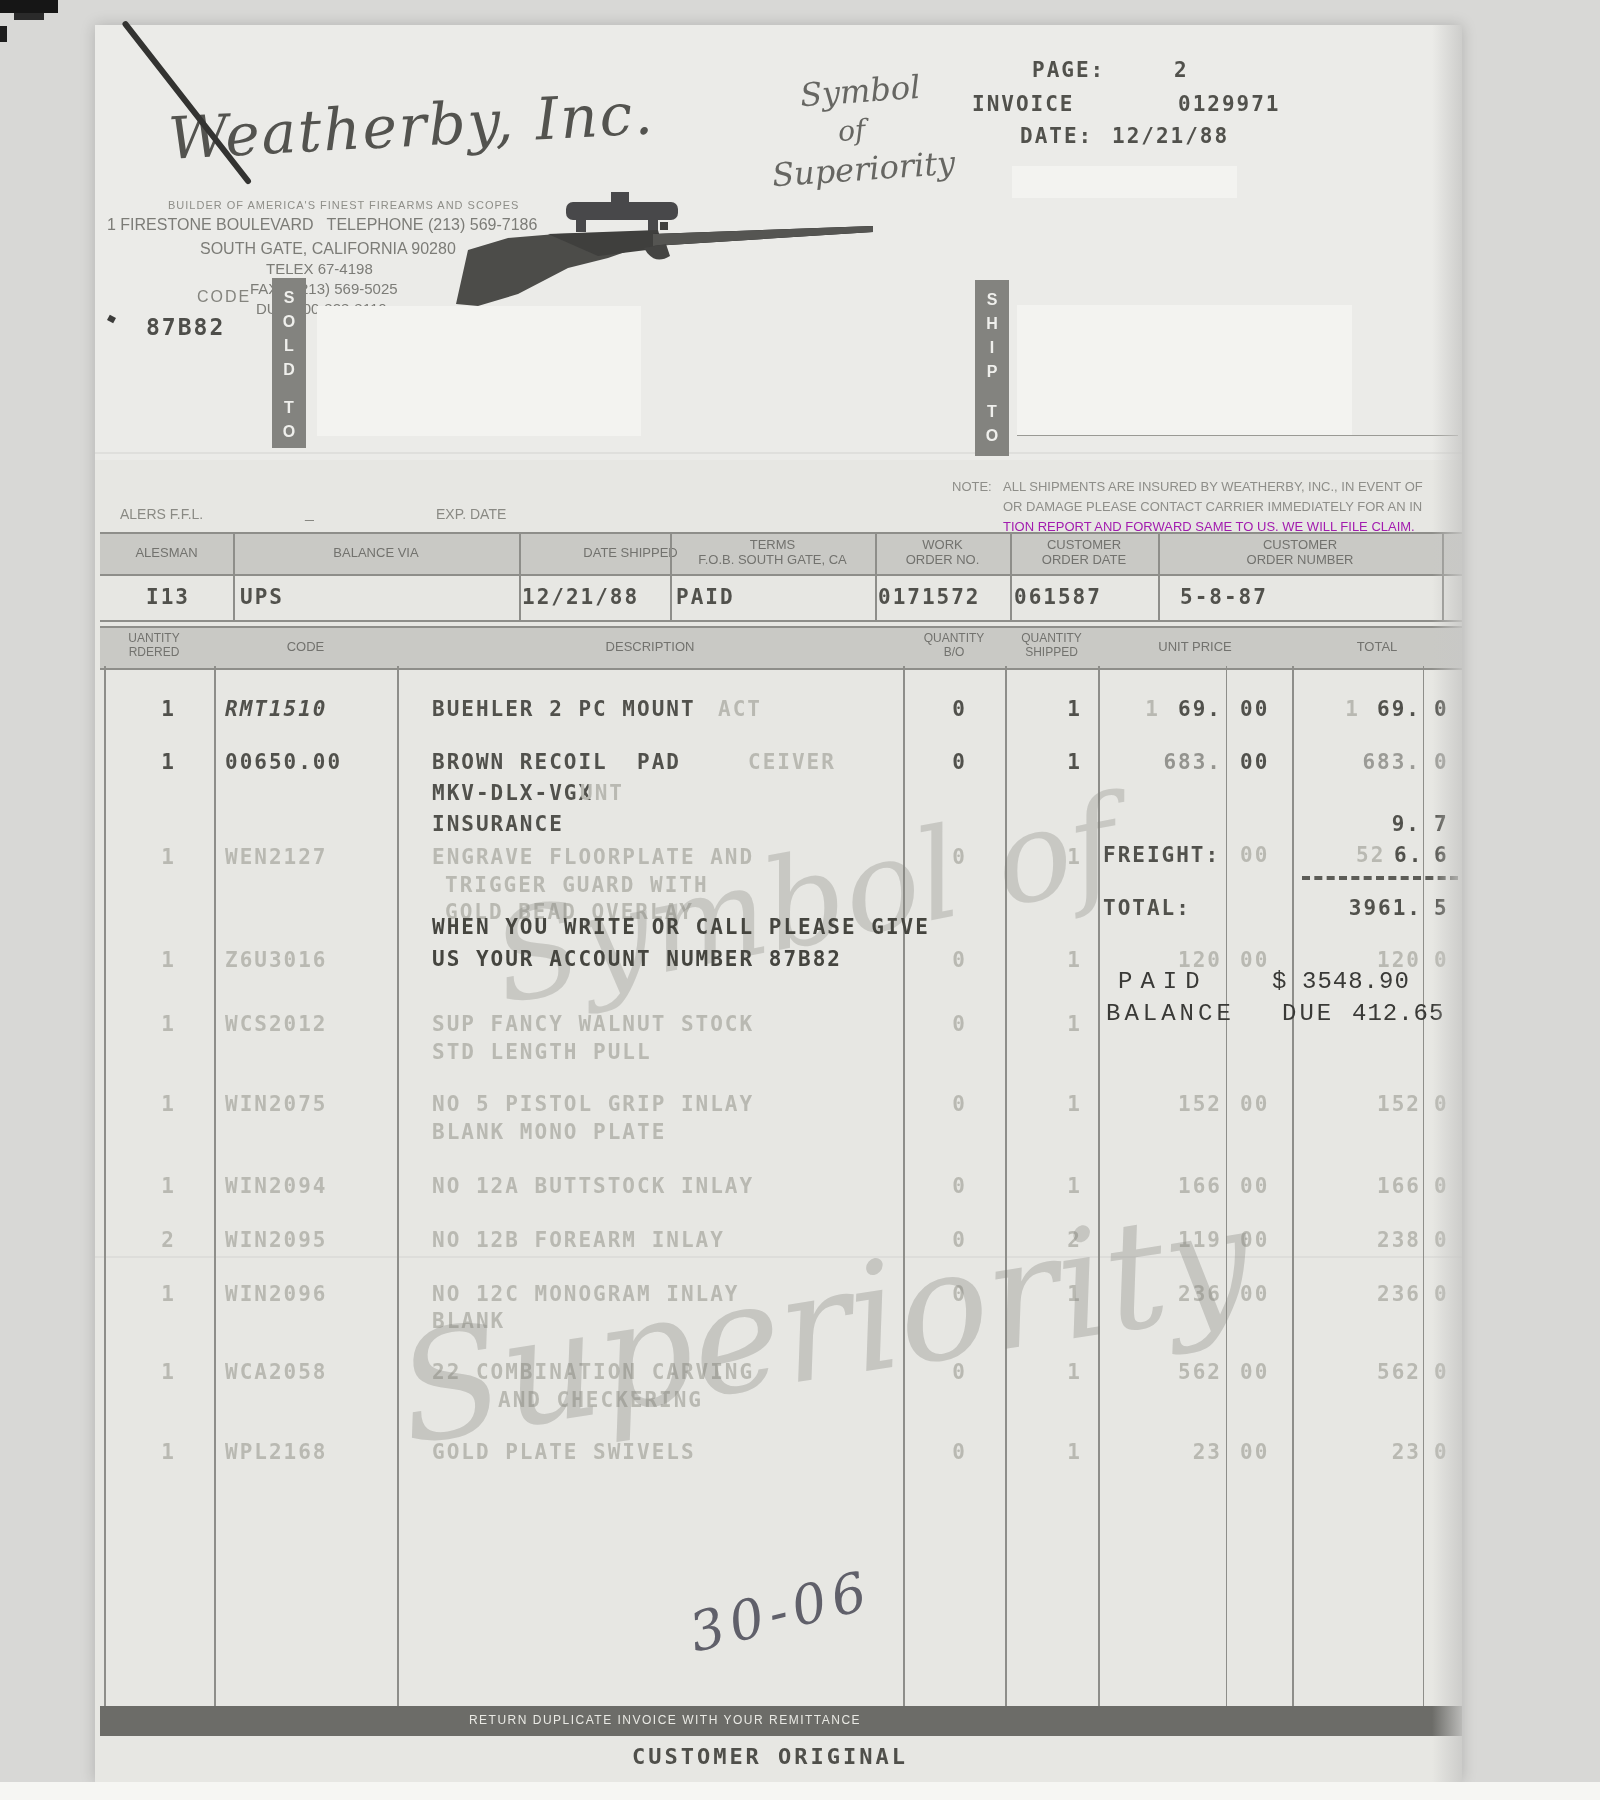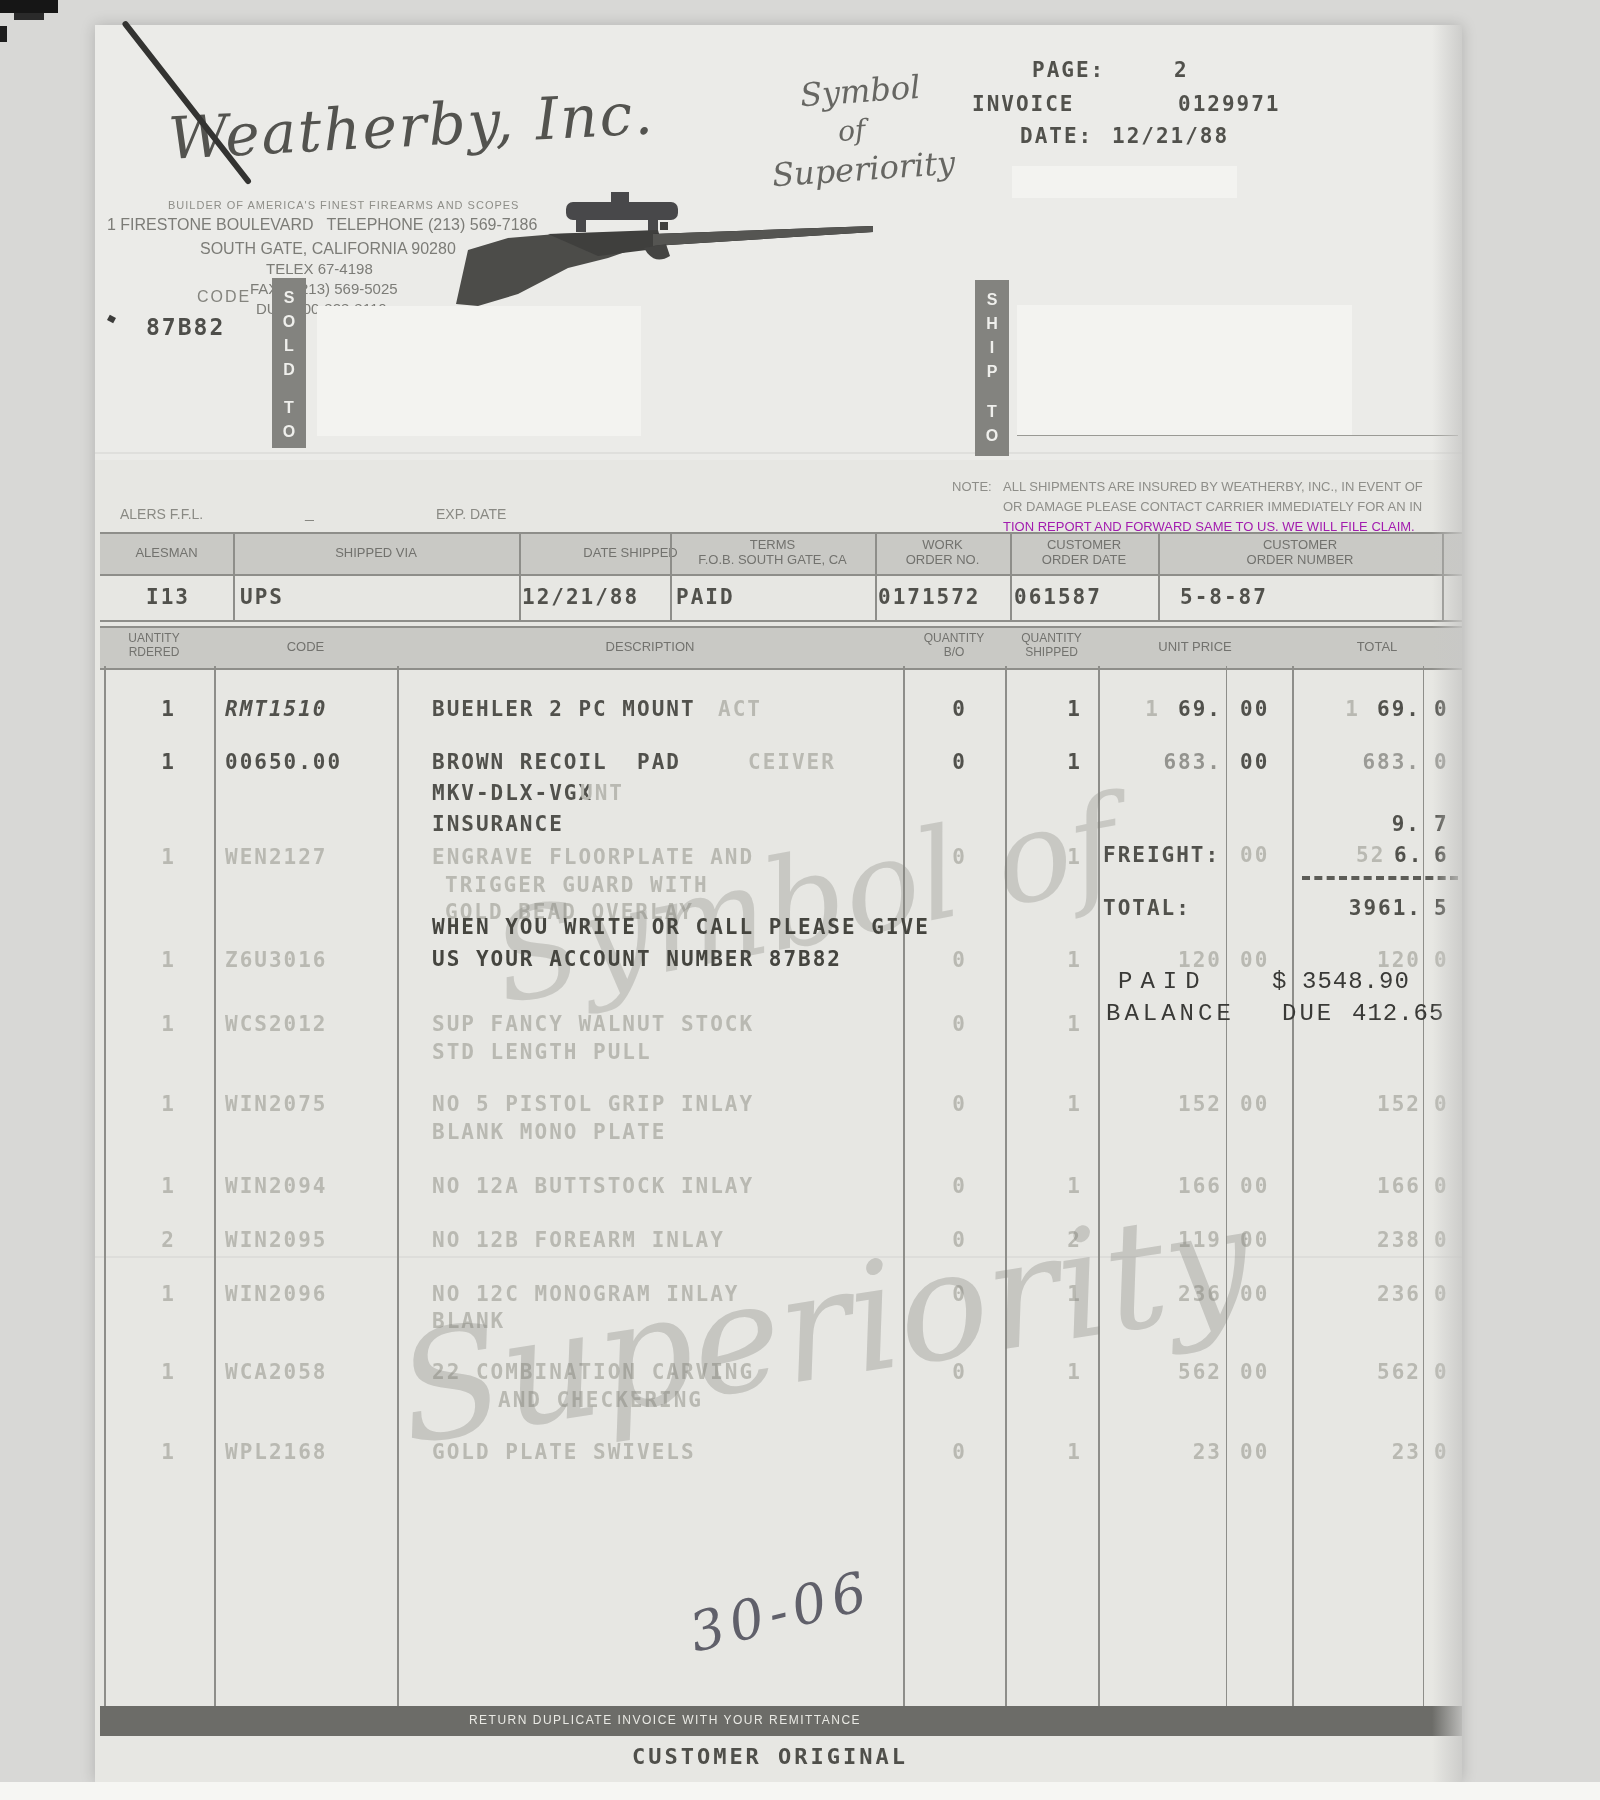--- a/index.html
+++ b/index.html
@@ -103,21 +103,21 @@
       <div class="t lab" style="left:1003px;top:479px;font-size:13px;color:#8e8e89;">ALL SHIPMENTS ARE INSURED BY WEATHERBY, INC., IN EVENT OF</div>
       <div class="t lab" style="left:1003px;top:499px;font-size:13px;color:#8e8e89;">OR DAMAGE PLEASE CONTACT CARRIER IMMEDIATELY FOR AN IN</div>
       <div class="t lab" style="left:1003px;top:519px;font-size:13px;color:#a21caf;">TION REPORT AND FORWARD SAME TO US. WE WILL FILE CLAIM.</div>
 
       <div class="t lab" style="left:120px;top:506px;font-size:14px;color:#8a8a84;text-align:center;">ALERS F.F.L.</div>
       <div class="t lab" style="left:305px;top:505px;font-size:16px;color:#55554f;font-weight:700;">_</div>
       <div class="t lab" style="left:436px;top:506px;font-size:14px;color:#8a8a84;">EXP. DATE</div>
 
       <div class="band" style="left:100px;top:532px;width:1362px;height:40px;"></div>
       <div class="t lab cbox" style="left:100px;top:545px;width:133px;font-size:13px;">ALESMAN</div>
-      <div class="t lab cbox" style="left:233px;top:545px;width:286px;font-size:13px;">SHIPPED VIA</div>
+      <div class="t lab cbox" style="left:233px;top:545px;width:286px;font-size:13px;">BALANCE VIA</div>
       <div class="t lab cbox" style="left:519px;top:545px;width:151px;font-size:13px;margin-left:36px;">DATE SHIPPED</div>
       <div class="t lab cbox" style="left:670px;top:537px;width:205px;font-size:13px;line-height:15px;"><span>TERMS</span><br><span>F.O.B. SOUTH GATE, CA</span></div>
       <div class="t lab cbox" style="left:875px;top:537px;width:135px;font-size:13px;line-height:15px;"><span>WORK</span><br><span>ORDER NO.</span></div>
       <div class="t lab cbox" style="left:1010px;top:537px;width:148px;font-size:13px;line-height:15px;"><span>CUSTOMER</span><br><span>ORDER DATE</span></div>
       <div class="t lab cbox" style="left:1158px;top:537px;width:284px;font-size:13px;line-height:15px;"><span>CUSTOMER</span><br><span>ORDER NUMBER</span></div>
 
       <div class="t mono typed" style="left:146px;top:585px;">I13</div>
       <div class="t mono typed" style="left:240px;top:585px;">UPS</div>
       <div class="t mono typed" style="left:522px;top:585px;">12/21/88</div>
       <div class="t mono typed" style="left:676px;top:585px;">PAID</div>

